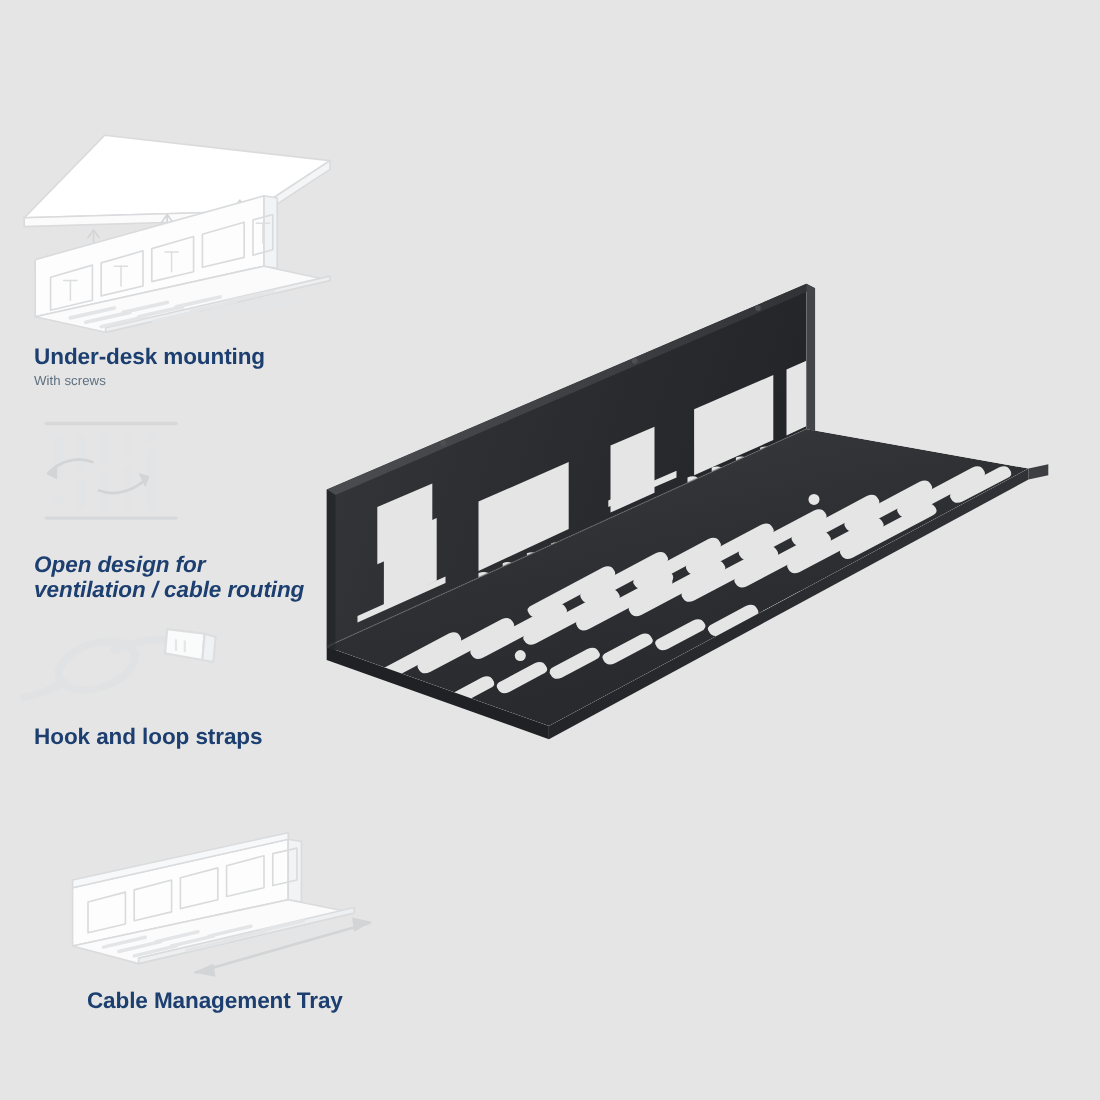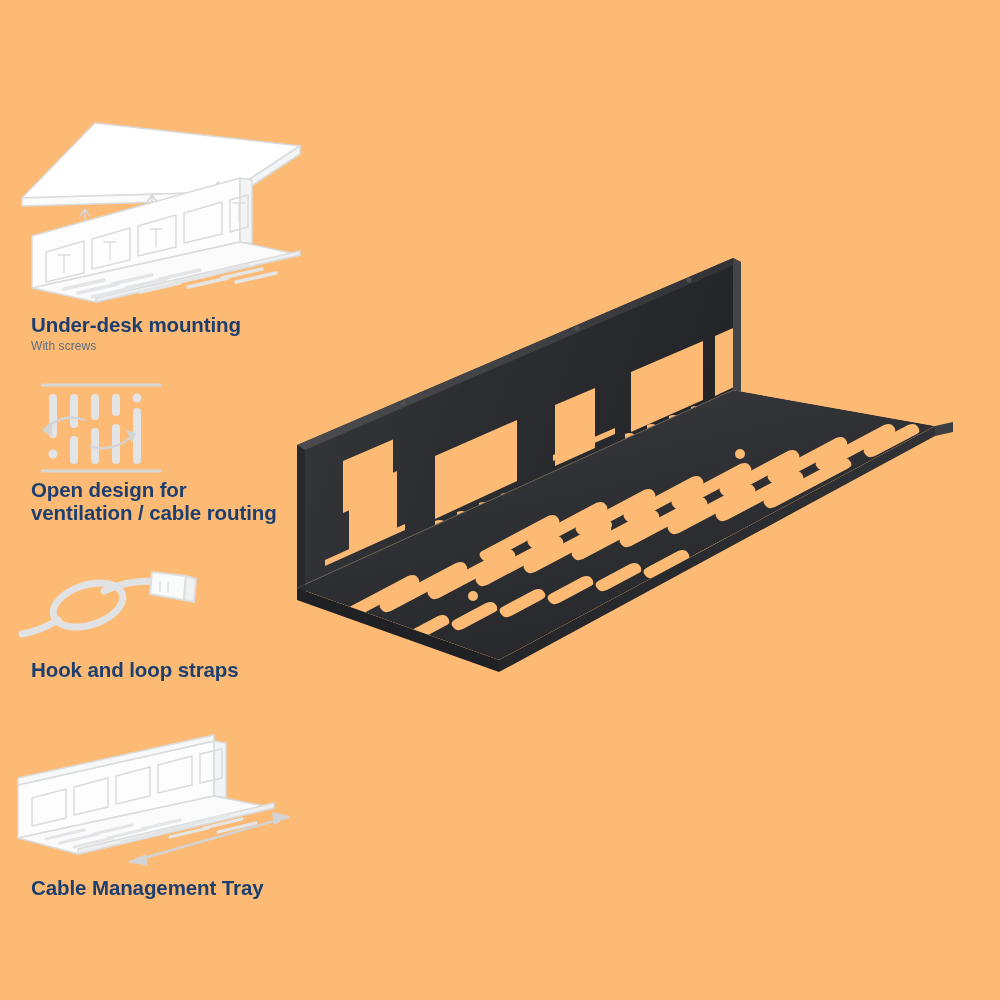--- a/index.html
+++ b/index.html
@@ -15,21 +15,21 @@
     overflow: hidden;
     font-family: "Liberation Sans", sans-serif;
     -webkit-font-smoothing: antialiased;
   }
 
   #stage {
     position: absolute;
     inset: 0;
     width: 1000px;
     height: 1000px;
-    background: #fdba74;
+    background: #e5e5e5;
   }
 
   
   .feature {
     position: absolute;
     left: 0;
     width: 330px;
   }
   .feature-art {
     position: relative;
@@ -55,29 +55,29 @@
     font-weight: 400;
     line-height: 1.2;
     margin: 3px 0 0 0;
     letter-spacing: 0.05px;
   }
 
   
   #feature-under-desk      { top: 118px; }
   #feature-open-design     { top: 378px; }
   #feature-hook-loop       { top: 558px; }
-  #feature-tray            { top: 738px; }
+  #feature-tray            { top: 760px; margin-left: 48px; }
 
   #feature-under-desk  .feature-art { height: 185px; }
   #feature-open-design .feature-art { height: 100px; }
   #feature-hook-loop   .feature-art { height: 92px;  }
   #feature-tray        .feature-art { height: 128px; }
 
   #feature-under-desk  .feature-text { margin-top: 10px; }
-  #feature-open-design .feature-text { margin-top: 0; }
+  #feature-open-design .feature-text { margin-top: 24px; font-style: italic; }
   #feature-hook-loop   .feature-text { margin-top: 8px;  }
   #feature-tray        .feature-text { margin-top: 10px; }
 
   
   #product-photo {
     position: absolute;
     left: 285px;
     top: 240px;
     width: 700px;
     height: 455px;

